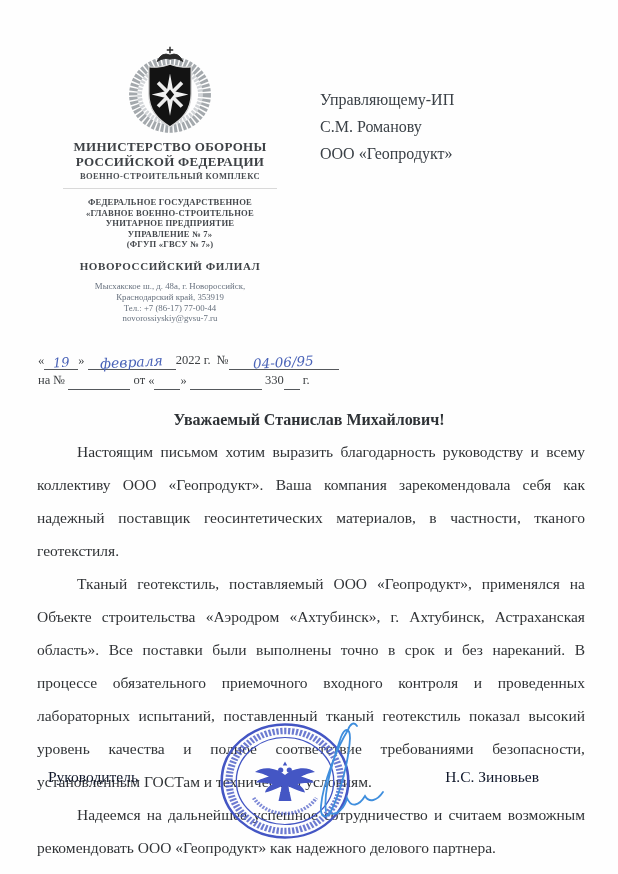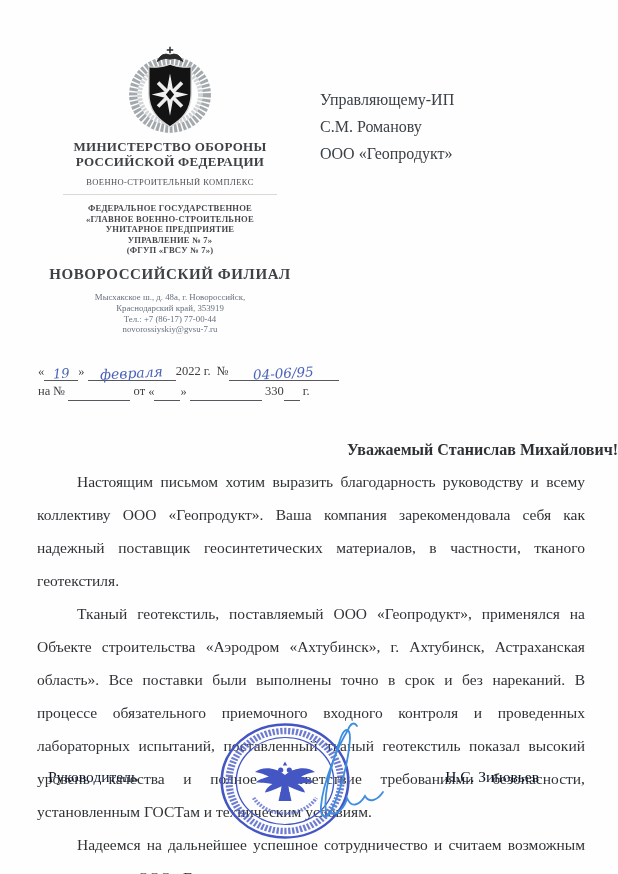--- a/index.html
+++ b/index.html
@@ -16,24 +16,24 @@
   .header{display:flex;}
   .org-col{
     width:300px;
     padding-top:44px;
     text-align:center;
     color:#43474c;
     padding-left:20px;
   }
   .emblem{display:block;margin:0 auto 4px auto;}
   .ministry{font-weight:bold;font-size:13px;line-height:14.5px;letter-spacing:.3px;color:#3e4246;}
-  .complex{font-weight:normal;font-size:8.5px;letter-spacing:.4px;margin-top:8px;color:#4a4e53;}
+  .complex{font-weight:bold;font-size:8.5px;letter-spacing:.4px;margin-top:2px;color:#4a4e53;}
   .hdr-divider{width:214px;height:1px;background:#d9d9d9;margin:7px auto 8px auto;}
   .fgup{font-weight:bold;font-size:8.6px;line-height:10.6px;letter-spacing:.2px;color:#44484d;}
-  .branch{font-weight:bold;font-size:15px;letter-spacing:.6px;margin-top:10px;color:#3e4246;}
+  .branch{font-weight:bold;font-size:11px;letter-spacing:.6px;margin-top:10px;color:#3e4246;}
   .address{font-size:8.8px;line-height:10.8px;margin-top:9px;color:#67717e;}
   .recipient-col{
     flex:1;
     padding-top:86px;
     padding-right:22px;
     font-size:16px;
     line-height:27px;
     color:#3a4046;
   }
   
@@ -60,24 +60,24 @@
     display:inline-block;
     white-space:nowrap;
     transform:rotate(-3deg);
     position:relative;top:-1px;
   }
   .hand.day{font-size:13px;}
   .hand.month{font-size:14px;top:-2px;}
   .hand.num{font-size:13.5px;top:-2px;}
   
   .salutation{
-    text-align:right;
+    text-align:center;
     font-weight:bold;
     font-size:16px;
-    margin:40px 0 6px 0;
+    margin:21px 0 6px 0;
     color:#2e3236;
   }
   .body-text{
     margin:0 33px 7px 37px;
   }
   .body-text p{
     margin:0;
     text-indent:40px;
     text-align:justify;
     font-size:15.5px;

